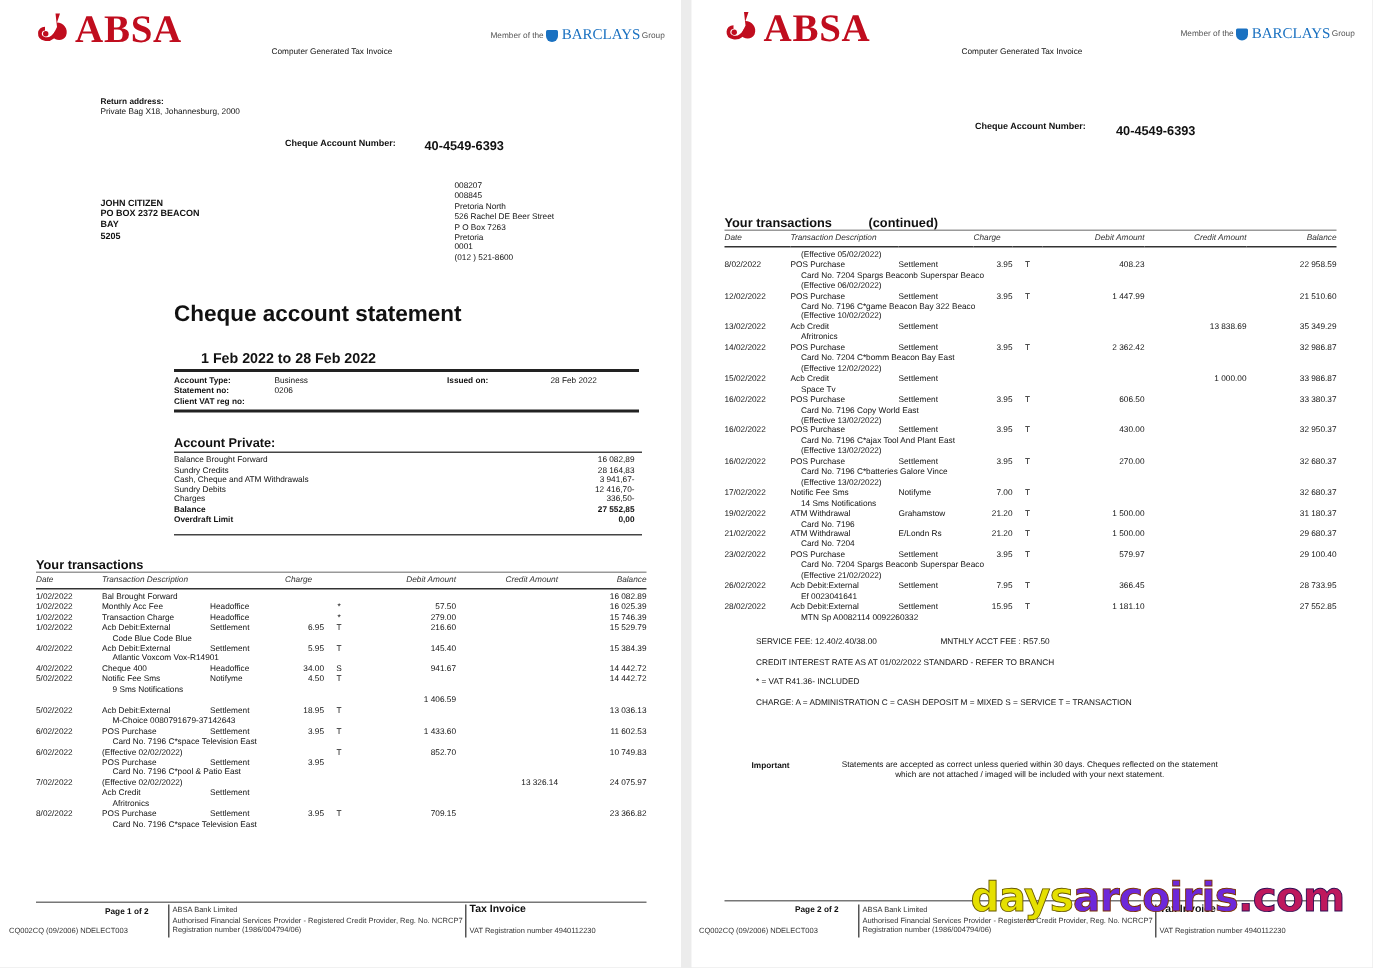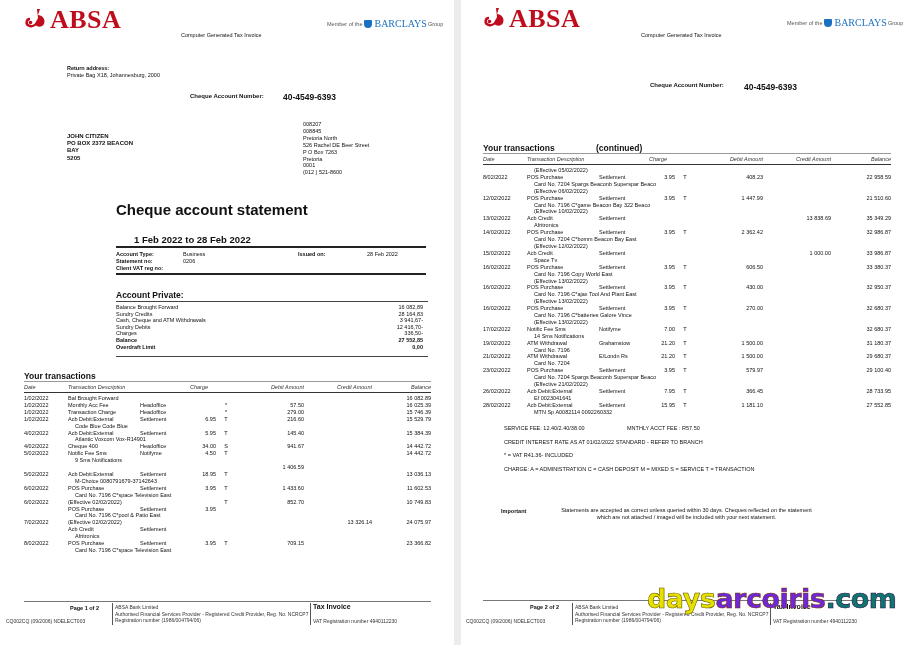--- a/index.html
+++ b/index.html
@@ -30,21 +30,21 @@
   .r { text-align: right !important; }
   .c { text-align: center !important; }
   .ind { padding-left: 7px !important; }
   .footer { position: absolute; font-size: 5px; color: #333; }
   .vline { position: absolute; width: 1px; background: #555; }
   .summary-row { display: flex; justify-content: space-between; font-size: 5.5px; line-height: 6.6px; }
   .notes { font-size: 5.5px; line-height: 1; }
   .watermark { position: absolute; left: 647px; top: 585px; font-family: "DejaVu Sans", sans-serif; font-weight: bold; font-size: 27px; letter-spacing: -0.5px; line-height: 1; }
   .wm1 { color: #e5e000; -webkit-text-stroke: 0.6px #6a5a00; }
   .wm2 { color: #6d28d9; -webkit-text-stroke: 0.6px #7a3000; }
-  .wm3 { color: #0f766e; -webkit-text-stroke: 0.6px #2a0a50; }
+  .wm3 { color: #be185d; -webkit-text-stroke: 0.6px #2a0a50; }
 </style>
 </head>
 <body>
 
 <div class="page p1">
   <div class="abs logo" style="left:24px;top:7px;">
     <svg width="24" height="22" viewBox="0 0 24 22">
       <path d="M6 12 C2 12 1 18 6 19 C10 20 13 16 14 14" fill="none" stroke="#c00d1e" stroke-width="2.5"></path>
       <circle cx="6.5" cy="15.5" r="1.8" fill="#c00d1e"></circle>
       <path d="M13 2 L16 2 L14 8 C18 8 22 12 20 17 C18 21 12 20 11 17 L14 11 Z" fill="#c00d1e"></path>
@@ -373,21 +373,21 @@
     <span class="eagle"></span>
     <span class="bname">BARCLAYS</span>
     <span>Group</span>
   </div>
   <div class="abs tiny" style="left:180px;top:32px;">Computer Generated Tax Invoice</div>
   <div class="abs small b" style="left:189px;top:82px;">Cheque Account Number:</div>
   <div class="abs acctnum" style="left:283px;top:82px;">40-4549-6393</div>
 
   <div class="abs sec-title" style="left:22px;top:143px;">
     <span>Your transactions</span>
-    <span style="margin-left:39px;">(continued)</span>
+    <span style="margin-left:22px;">(continued)</span>
   </div>
   <div class="hr-thin" style="left:22px;top:153px;width:408px;background:#999;"></div>
   <table class="tx" id="tx2" style="left:22px;top:155px;width:408px;">
     <colgroup>
         <col style="width:44px">
         <col style="width:72px">
         <col style="width:50px">
         <col style="width:26px">
         <col style="width:20px">
         <col style="width:68px">

